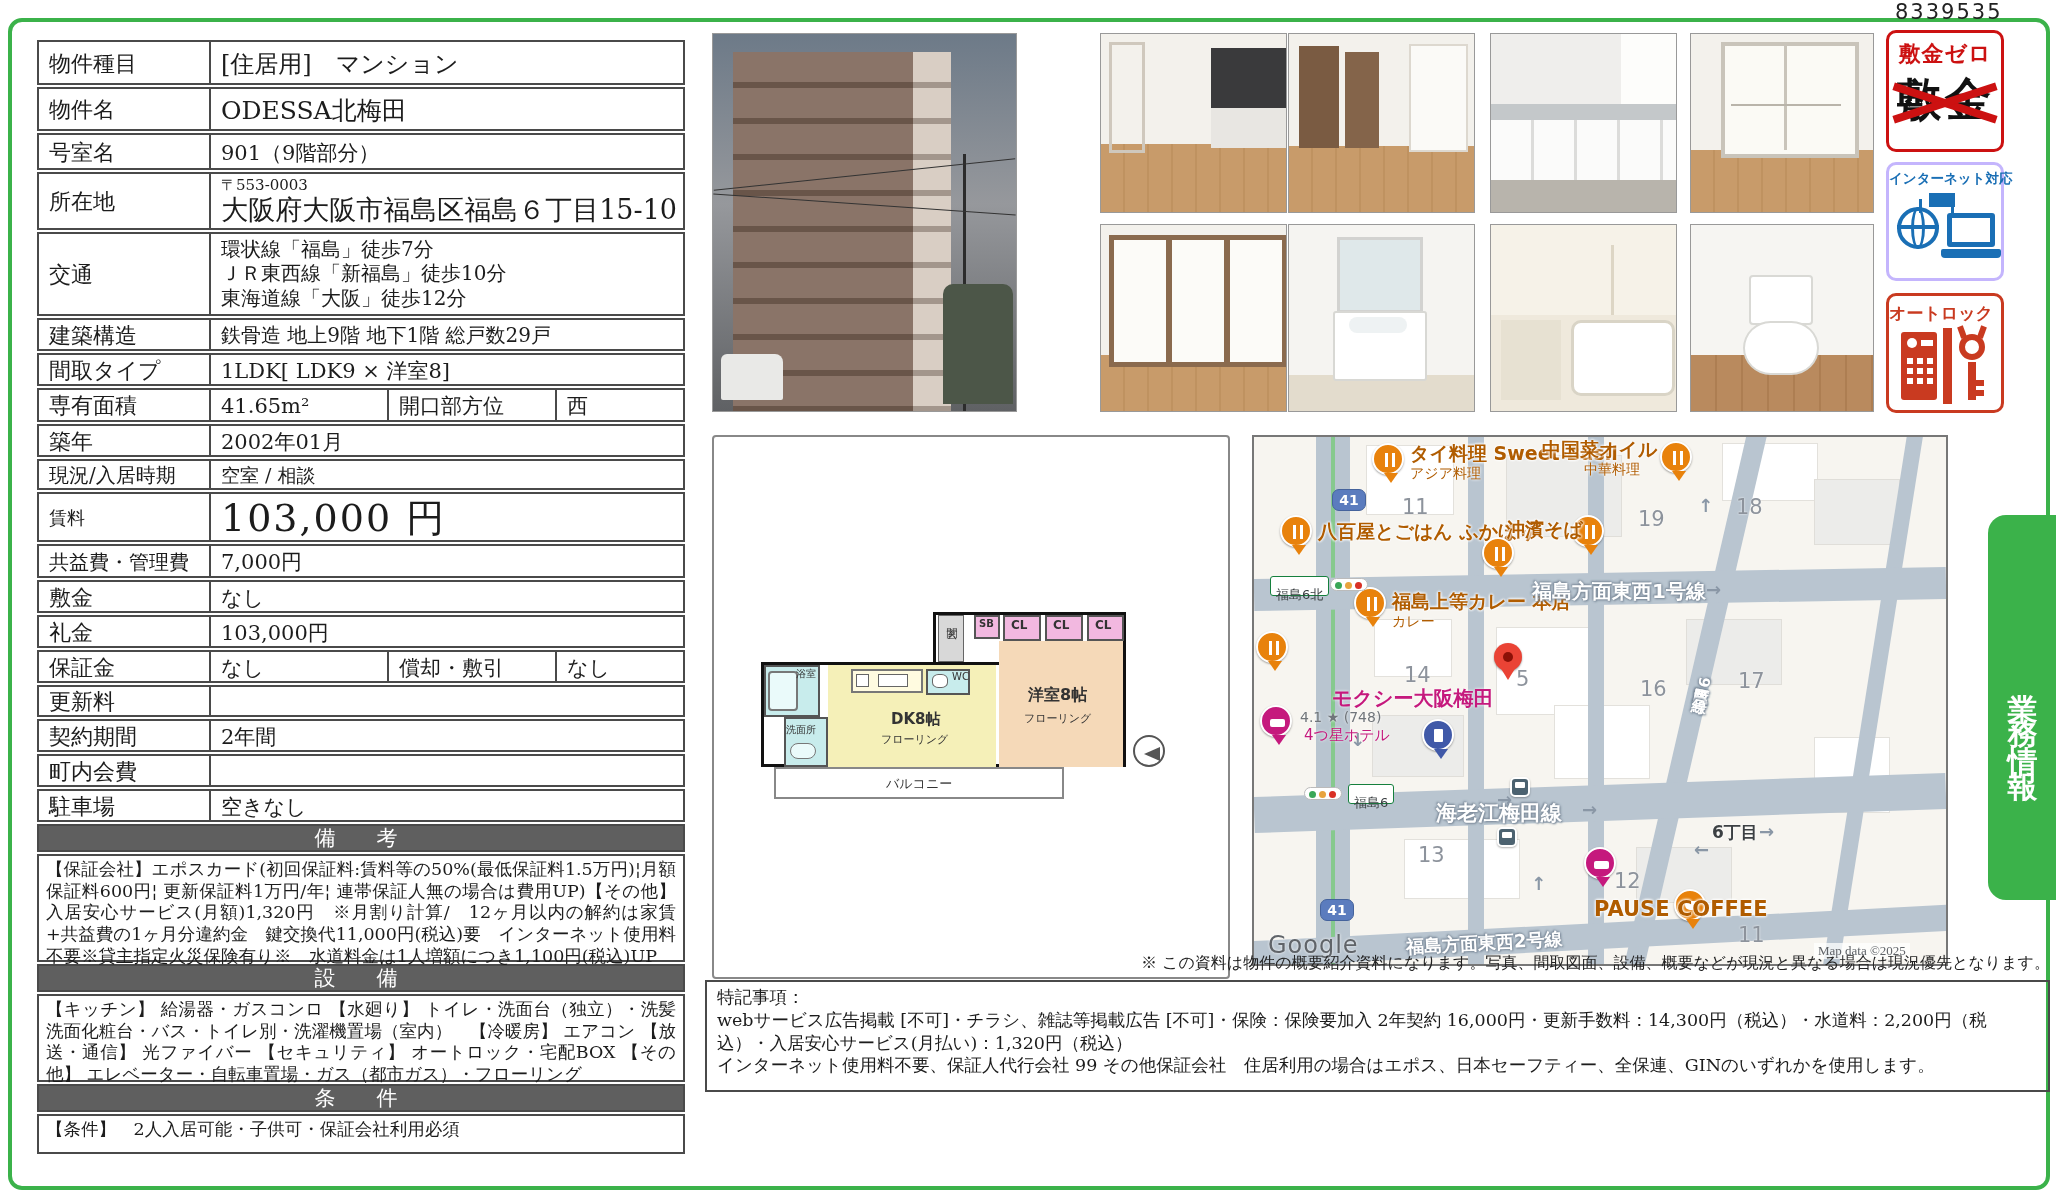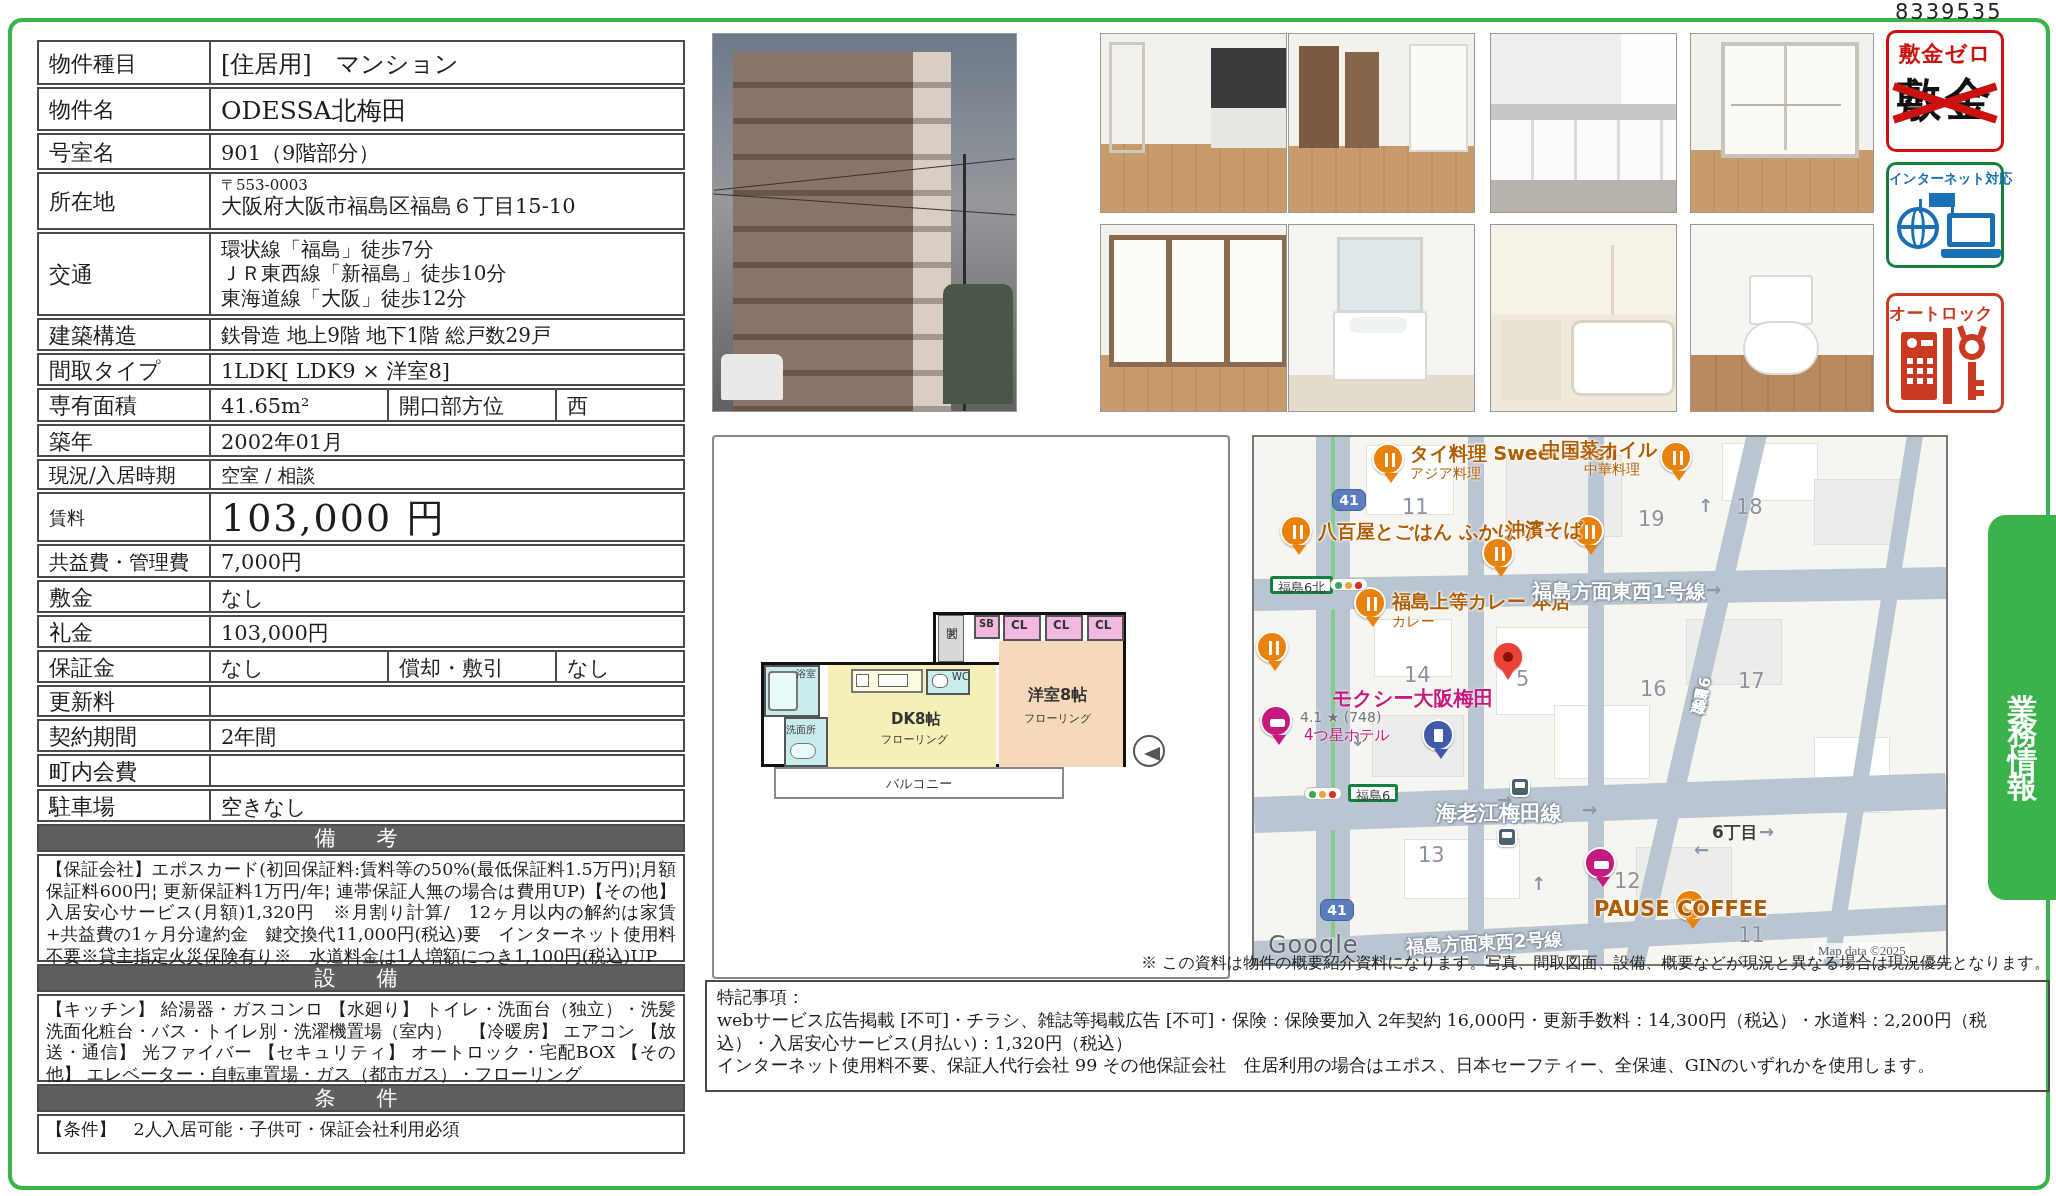--- a/index.html
+++ b/index.html
@@ -10,21 +10,21 @@
   .pagenum{position:absolute;top:0px;left:1895px;font-size:21px;letter-spacing:2px;color:#222;font-family:"DejaVu Sans","Liberation Sans",sans-serif;}
   
   .ltable{position:absolute;left:37px;top:30px;width:648px;}
   .tr{display:flex;border:2px solid #4a4a4a;margin-top:2px;background:#fff;box-sizing:border-box;}
   .tr:first-child{margin-top:10px;}
   .lbl{width:172px;min-width:172px;border-right:2px solid #4a4a4a;padding:2px 6px 0 10px;font-size:22px;box-sizing:border-box;display:flex;align-items:center;}
   .val{flex:1;padding:2px 6px 0 10px;font-size:21px;display:flex;align-items:center;box-sizing:border-box;}
   .cell-div{border-right:2px solid #4a4a4a;}
   .multiline{display:block;line-height:1.22;padding-top:3px;}
   .postal{font-size:15px;display:block;line-height:1.1;}
-  .addr{font-size:21px;display:block;line-height:1.15;}
+  .addr{font-size:27px;display:block;line-height:1.15;text-align:right;}
   .rentbig{font-size:38px;letter-spacing:2px;}
   .small-lbl{font-size:18px;}
   
   .secbar{height:28px;background:#5f5f5f;color:#fff;font-size:21px;display:flex;align-items:center;justify-content:center;letter-spacing:10px;border:2px solid #4a4a4a;margin-top:2px;box-sizing:border-box;}
   .secblock{border:2px solid #4a4a4a;margin-top:2px;padding:3px 7px;font-size:17.5px;line-height:1.24;box-sizing:border-box;text-align:justify;}
   
   .ph{position:absolute;border:1px solid #999;overflow:hidden;background:#eee;}
   .ph div{position:absolute;}
   
   .fp-panel{position:absolute;left:712px;top:435px;width:514px;height:540px;border:2px solid #888;background:#fff;border-radius:4px;}
@@ -35,21 +35,21 @@
   
   .map{position:absolute;left:1252px;top:435px;width:692px;height:527px;border:2px solid #777;background:#f7f5f0;overflow:hidden;font-family:"DejaVu Sans","Liberation Sans",sans-serif;}
   .map div,.map span{position:absolute;box-sizing:border-box;}
   .bld{background:#ffffff;border:1px solid #e3e1dc;}
   .bld2{background:#ececea;border:1px solid #e0ded9;}
   .road{background:#b9c5d0;}
   .poi{color:#b05c00;font-weight:bold;font-size:19px;text-shadow:0 0 3px #fff,0 0 3px #fff,0 0 3px #fff;white-space:nowrap;}
   .poisub{color:#b05c00;font-size:14px;font-weight:normal;text-shadow:0 0 3px #fff,0 0 3px #fff;white-space:nowrap;}
   .blockn{color:#8d939c;font-size:21px;text-shadow:0 0 2px #fff;}
   .roadlbl{color:#fff;font-weight:bold;font-size:20px;text-shadow:1px 1px 2px #7e8c9b,-1px -1px 2px #7e8c9b,0 0 3px #7e8c9b;white-space:nowrap;}
-  .chip{background:#fff;border:3px solid #15803d;border-radius:3px;padding:0 5px;font-size:13px;color:#3c4043;height:18px;line-height:18px;white-space:nowrap;}
+  .chip{background:#fff;border:1px solid #15803d;border-radius:3px;padding:9px 5px;font-size:13px;color:#3c4043;height:18px;line-height:18px;white-space:nowrap;}
   .pin{width:32px;height:32px;border-radius:50%;background:#e8820c;border:2px solid #fff;box-shadow:0 1px 2px rgba(0,0,0,.35);}
   .pin:after{content:"";position:absolute;left:10px;top:28px;border:7px solid transparent;border-top:10px solid #e8820c;}
   .pin i{position:absolute;left:11px;top:8px;width:3px;height:14px;background:#fff;box-shadow:7px 0 0 #fff;}
   .pin.mag{background:#c5197d;}.pin.mag:after{border-top-color:#c5197d;}
   .pin.mag i{left:8px;top:12px;width:15px;height:8px;border-radius:2px;box-shadow:none;}
   .pin.navy{background:#4059a8;}.pin.navy:after{border-top-color:#4059a8;}
   .pin.navy i{left:10px;top:8px;width:9px;height:13px;border-radius:1px;box-shadow:none;}
   .pin.cof i{left:9px;top:10px;width:12px;height:9px;border-radius:0 0 5px 5px;box-shadow:none;}
   .marker{width:28px;height:28px;background:#ea4335;border-radius:50%;box-shadow:0 1px 2px rgba(0,0,0,.4);}
   .marker:before{content:"";position:absolute;left:9px;top:9px;width:10px;height:10px;border-radius:50%;background:#8c1007;}
@@ -403,21 +403,21 @@
     <span class="gtext" style="left:14px;top:494px">Google</span>
     <span class="mapdata" style="left:560px;top:506px">Map data ©2025</span>
   </div>
 
   <div class="badge" style="top:30px;height:122px;border:3px solid #cc1111">
     <div style="left:0;top:6px;width:112px;text-align:center;color:#cc1111;font-size:22px;font-weight:bold;letter-spacing:1px">敷金ゼロ</div>
     <div style="left:0;top:36px;width:112px;text-align:center;color:#111;font-size:46px;font-weight:bold;letter-spacing:4px">敷金</div>
     <div style="left:2px;top:66px;width:108px;height:8px;background:#cc1111;transform:rotate(18deg)"></div>
     <div style="left:2px;top:66px;width:108px;height:8px;background:#cc1111;transform:rotate(-18deg)"></div>
   </div>
-  <div class="badge" style="top:162px;height:106px;border:3px solid #15803d">
+  <div class="badge" style="top:162px;height:119px;border:3px solid #c4b5fd">
     <div style="left:0;top:5px;width:112px;text-align:center;color:#1a6fb5;font-size:13.5px;font-weight:bold;white-space:nowrap">インターネット対応</div>
     <div style="left:8px;top:42px;width:42px;height:42px;border:4px solid #1a6fb5;border-radius:50%"></div>
     <div style="left:22px;top:42px;width:14px;height:42px;border:3px solid #1a6fb5;border-radius:50%;box-sizing:border-box"></div>
     <div style="left:8px;top:60px;width:42px;height:4px;background:#1a6fb5"></div>
     <div style="left:40px;top:28px;width:26px;height:14px;background:#1a6fb5"></div>
     <div style="left:30px;top:34px;width:3px;height:14px;background:#1a6fb5"></div>
     <div style="left:62px;top:40px;width:3px;height:16px;background:#1a6fb5"></div>
     <div style="left:58px;top:48px;width:48px;height:34px;border:5px solid #1a6fb5;border-radius:3px;background:#fff"></div>
     <div style="left:52px;top:84px;width:60px;height:9px;background:#1a6fb5;border-radius:2px 2px 4px 4px"></div>
   </div>

